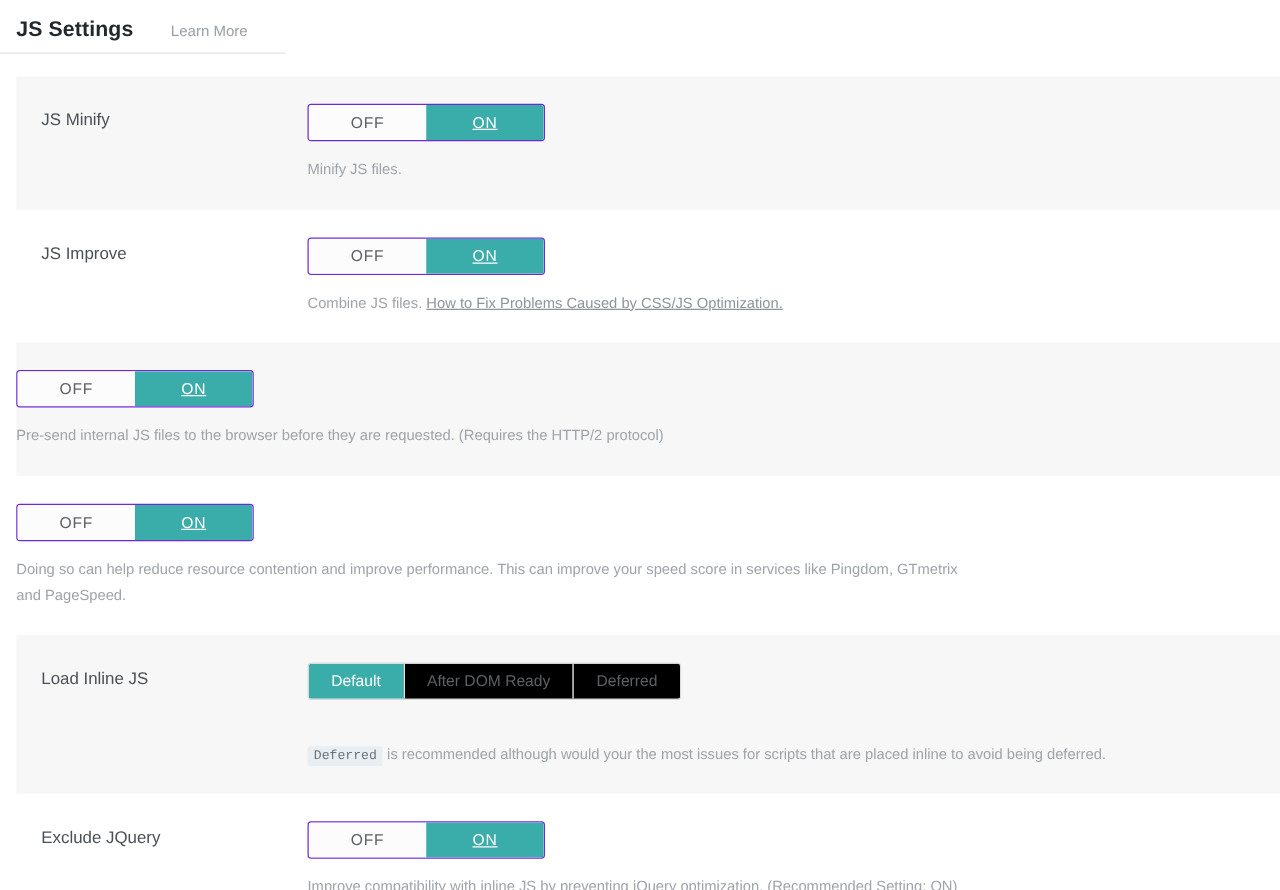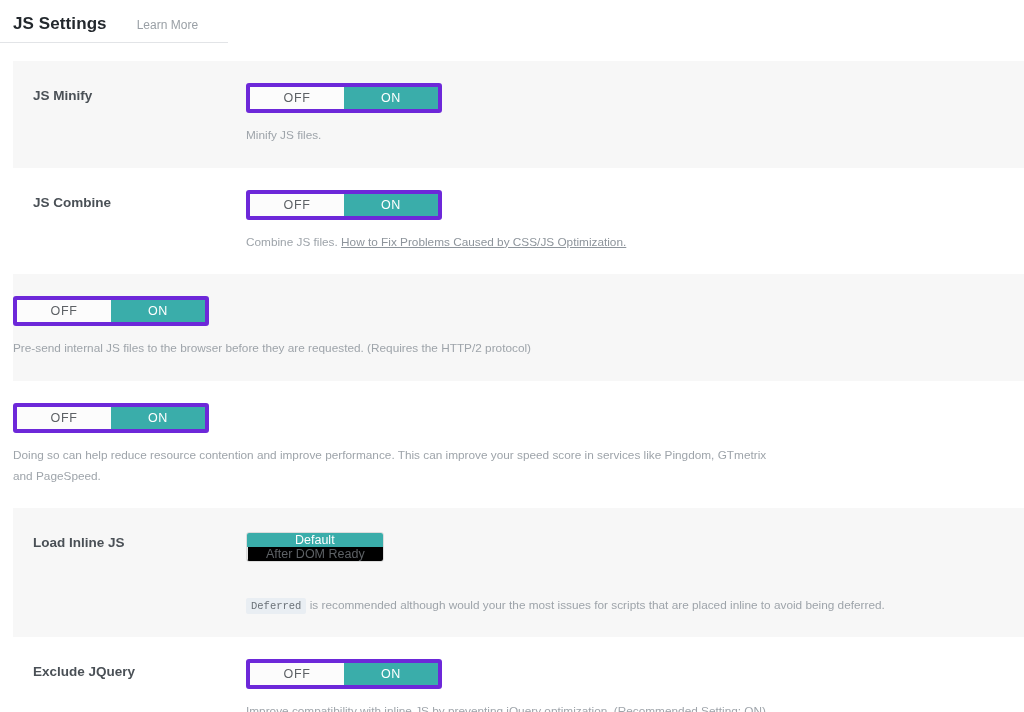--- a/index.html
+++ b/index.html
@@ -56,65 +56,65 @@
     align-items: flex-start;
   }
   .settings-row.alt { background: #f7f7f7; }
   .settings-row.plain { background: #ffffff; }
 
   .row-label {
     width: 233px;
     flex: 0 0 233px;
     padding: 26px 10px 26px 20px;
     font-size: 13.5px;
-    font-weight: bold;
+    font-weight: normal;
     color: #4a5056;
     line-height: 1.3;
   }
   .row-field {
     flex: 1 1 auto;
     padding: 22px 18px 22px 0;
     min-width: 0;
   }
 
   
   .toggle {
     display: inline-flex;
-    border: 4px solid #6d28d9;
+    border: 1px solid #6d28d9;
     border-radius: 3px;
     overflow: hidden;
     background: #fcfcfc;
     height: 30px;
   }
   .toggle .seg {
     display: flex;
     align-items: center;
     justify-content: center;
     width: 94px;
     font-size: 12.5px;
     letter-spacing: .6px;
     color: #5d6165;
     background: #fcfcfc;
     cursor: pointer;
     user-select: none;
   }
   .toggle .seg.active {
     background: #3aadaa;
     color: #ffffff;
+    text-decoration: underline;
   }
 
   
   .segctl {
     display: inline-flex;
     border: 1px solid #dcdcdc;
     border-radius: 3px;
     overflow: hidden;
     background: #fcfcfc;
     height: 30px;
-    flex-direction: column;
   }
   .segctl .seg {
     display: flex;
     align-items: center;
     justify-content: center;
     padding: 0 18px;
     font-size: 12.5px;
     color: #5d6165;
     background: #000000;
     border-left: 1px solid #e4e4e4;
@@ -172,21 +172,21 @@
           <div class="seg">OFF</div>
           <div class="seg active">ON</div>
         </div>
         <div class="desc">
           <span>Minify JS files.</span>
         </div>
       </div>
     </div>
 
     <div class="settings-row plain">
-      <div class="row-label">JS Combine</div>
+      <div class="row-label">JS Improve</div>
       <div class="row-field">
         <div class="toggle">
           <div class="seg">OFF</div>
           <div class="seg active">ON</div>
         </div>
         <div class="desc">
           <span>Combine JS files. </span><a href="#">How to Fix Problems Caused by CSS/JS Optimization.</a>
         </div>
       </div>
     </div>

